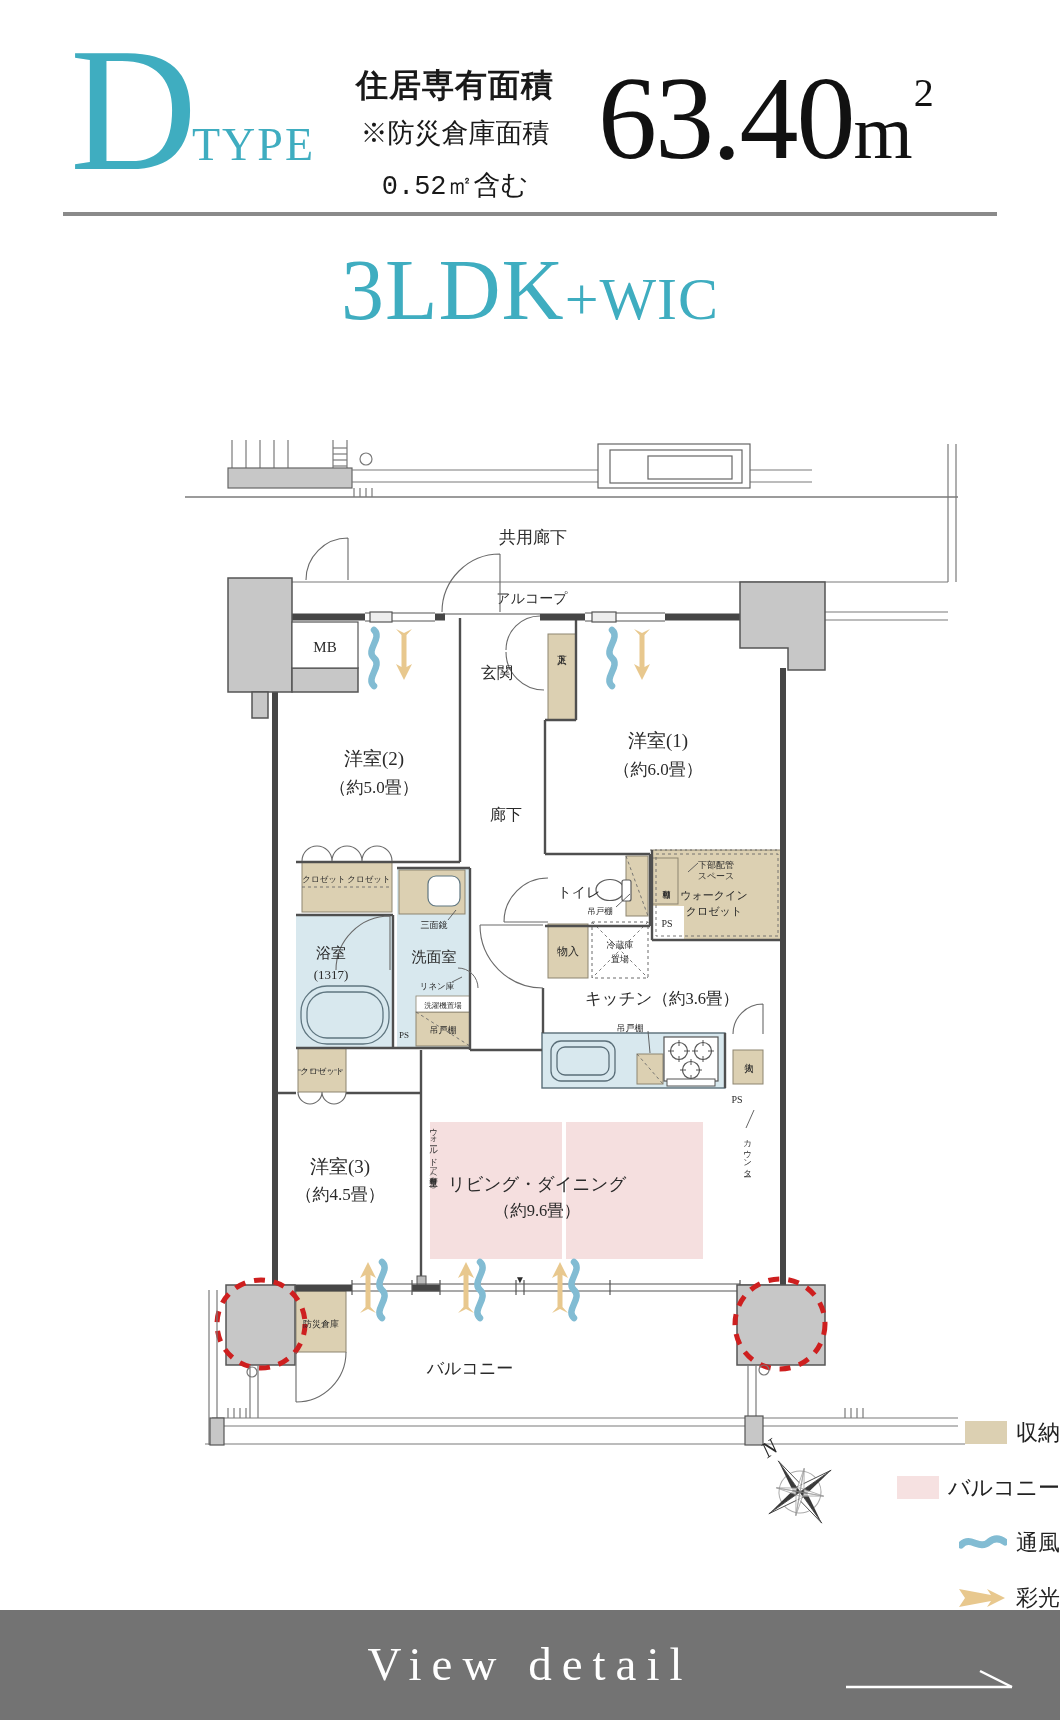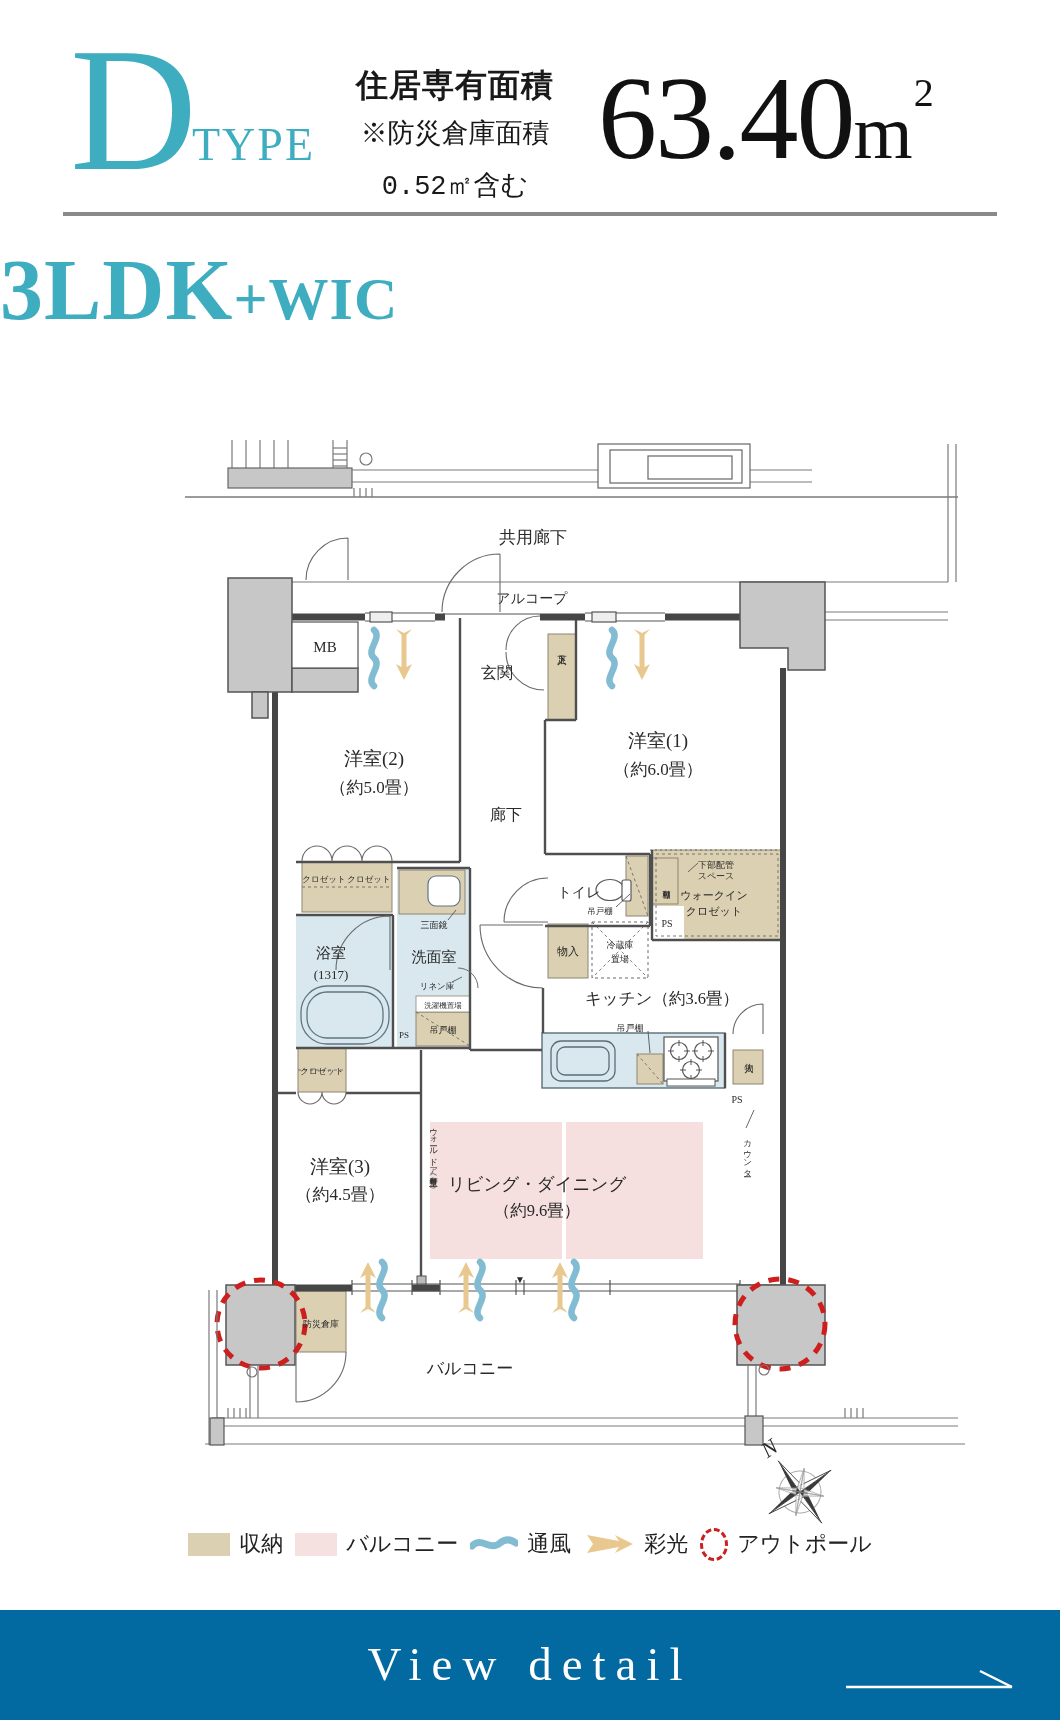--- a/index.html
+++ b/index.html
@@ -25,43 +25,43 @@
   .area-note2{font-size:27px;font-weight:500;margin-top:16px;}
   .area-value{
     position:absolute;left:598px;top:48px;white-space:nowrap;
     font-family:"Liberation Serif",serif;color:#111;
   }
   .area-value .num{font-size:118px;line-height:1.2;letter-spacing:-2px;}
   .area-value .unit{font-size:76px;}
   .area-value .sq{font-size:40px;position:relative;top:-52px;left:1px;}
   .divider{position:absolute;left:63px;top:212px;width:934px;height:4px;background:#8a8a8a;}
   .layout-line{
-    position:absolute;left:0;top:243px;width:100%;text-align:left;
-    color:#3fadc0;font-family:"Liberation Serif",serif;white-space:nowrap;font-weight:bold;
+    position:absolute;left:0;top:243px;width:100%;text-align:center;
+    color:#3fadc0;font-family:"Liberation Serif",serif;white-space:nowrap;
   }
   .layout-line .main{font-size:86px;line-height:1.1;letter-spacing:1px;}
   .layout-line .plus{font-size:60px;letter-spacing:1px;}
   
   #plan{position:absolute;left:0;top:380px;}
   #plan text{font-family:"Liberation Serif",serif;fill:#2a2a2a;}
   #plan .vert{writing-mode:tb;}
   
   .legend{
     position:absolute;left:0;top:1522px;width:100%;height:44px;
-    display:flex;justify-content:center;align-items:center;gap:12px;
-    font-family:"Liberation Serif",serif;font-size:22px;color:#222;
+    display:flex;justify-content:center;align-items:flex-end;gap:25px;
+    font-family:"Liberation Serif",serif;font-size:22px;color:#222;flex-direction:column;
   }
   .legend .item{display:flex;align-items:center;gap:9px;}
   .sw{width:42px;height:23px;display:inline-block;}
   .sw-beige{background:#dcd0b2;}
   .sw-pink{background:#f6e1e1;}
   .outpole-circ{width:22px;height:27px;border:3px dashed #ce1f1f;border-radius:50%;display:inline-block;}
   
   .footer{
-    position:absolute;left:0;top:1610px;width:100%;height:110px;background:#0369a1;
+    position:absolute;left:0;top:1610px;width:100%;height:110px;background:#737373;
   }
   .footer .label{
     position:absolute;left:0;width:100%;top:0;line-height:108px;text-align:center;
     color:#ffffff;font-size:47px;letter-spacing:10px;font-family:"Liberation Serif",serif;
   }
   .footer svg{position:absolute;right:46px;top:52px;}
 </style>
 </head>
 <body>
 

